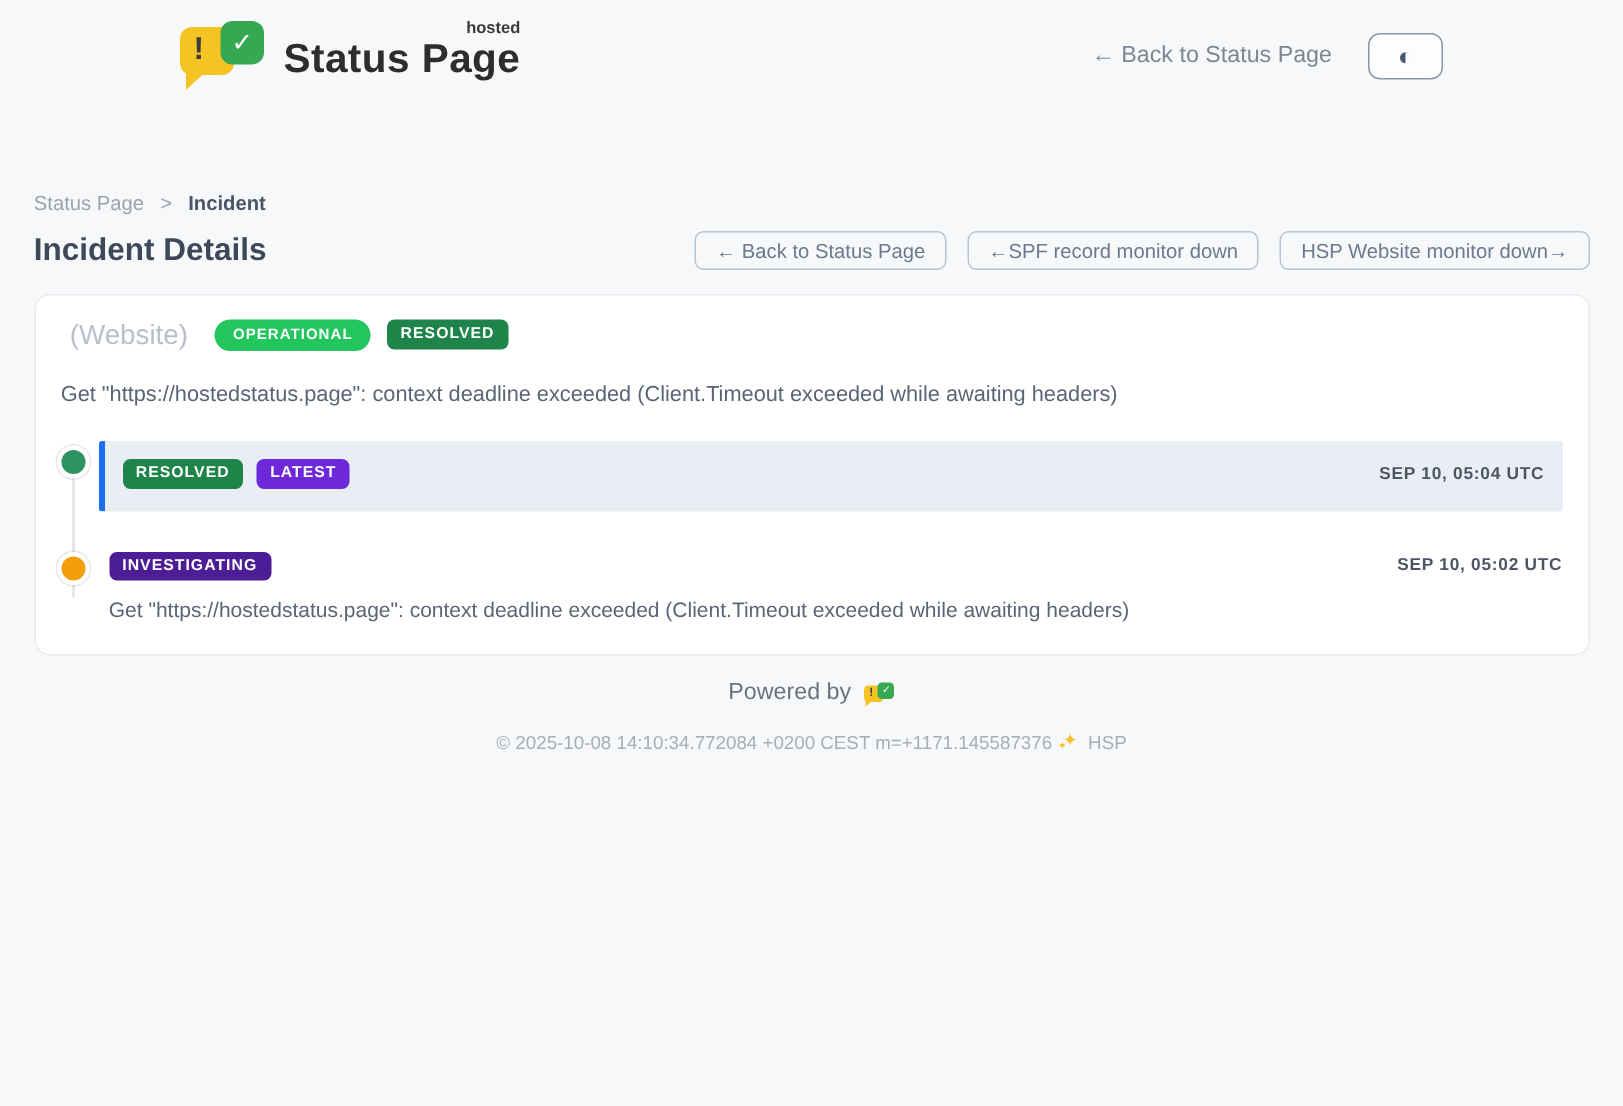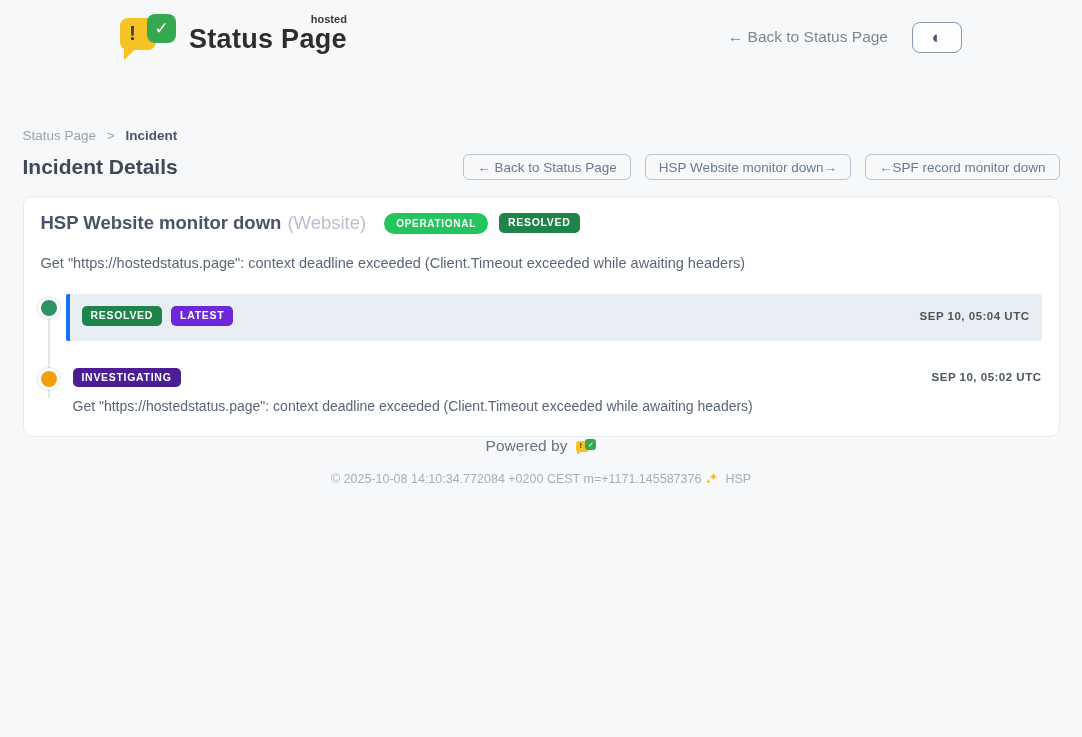--- a/index.html
+++ b/index.html
@@ -43,21 +43,21 @@
   .header-right { display:flex; align-items:center; gap:24px; }
   .back-link { font-size:15.5px; color:#7b8794; text-decoration:none; cursor:pointer; }
   .theme-btn {
     width:50px; height:31px; background:#fdfdfe;
     border:1px solid #8796a8; border-radius:8px;
     display:flex; align-items:center; justify-content:center; cursor:pointer;
   }
   .theme-glyph { font-size:17px; color:#46586e; line-height:1; }
 
   
-  .main { width:1037px; margin:0 auto; }
+  .main { width:1037px; margin:16px auto; }
   .breadcrumb { margin-top:68px; font-size:13.5px; }
   .crumb-root { color:#9aa3ae; cursor:pointer; }
   .crumb-sep { color:#9aa3ae; margin:0 7px; }
   .crumb-current { color:#4a5568; font-weight:700; }
 
   .title-row {
     margin-top:11px; display:flex; justify-content:space-between; align-items:center;
   }
   .page-title { font-size:21px; font-weight:700; color:#3d4959; }
   .nav-btns { display:flex; gap:14px; }
@@ -163,28 +163,27 @@
   <nav class="breadcrumb">
     <span class="crumb-root">Status Page</span>
     <span class="crumb-sep">&gt;</span>
     <span class="crumb-current">Incident</span>
   </nav>
 
   <div class="title-row">
     <h1 class="page-title">Incident Details</h1>
     <div class="nav-btns">
       <button class="nav-btn">← Back to Status Page</button>
+      <button class="nav-btn">←SPF record monitor down</button>
       <button class="nav-btn">HSP Website monitor down→</button>
-      <button class="nav-btn">←SPF record monitor down</button>
     </div>
   </div>
 
   <section class="card">
     <div class="card-head">
-      <span class="incident-title">HSP Website monitor down</span>
       <span class="incident-component">(Website)</span>
       <span class="head-badges">
         <span class="badge badge-pill">OPERATIONAL</span>
         <span class="badge badge-green">RESOLVED</span>
       </span>
     </div>
 
 
     <p class="description">Get "https://hostedstatus.page": context deadline exceeded (Client.Timeout exceeded while awaiting headers)</p>
 

